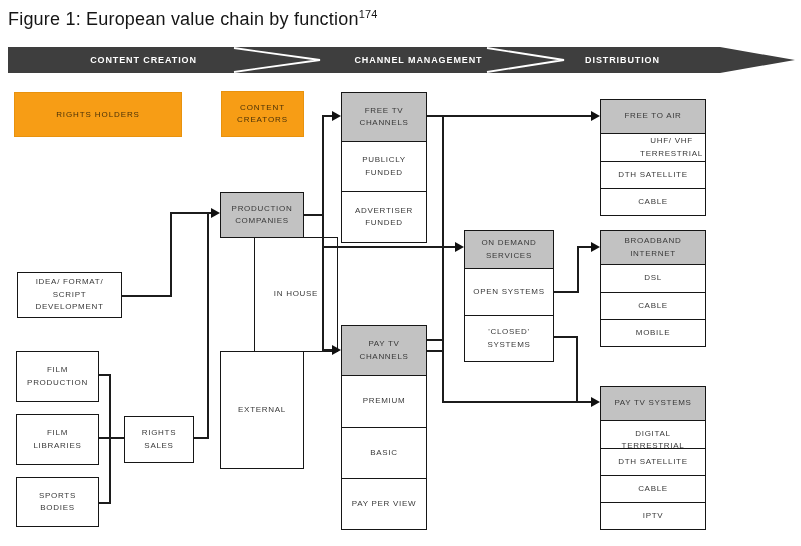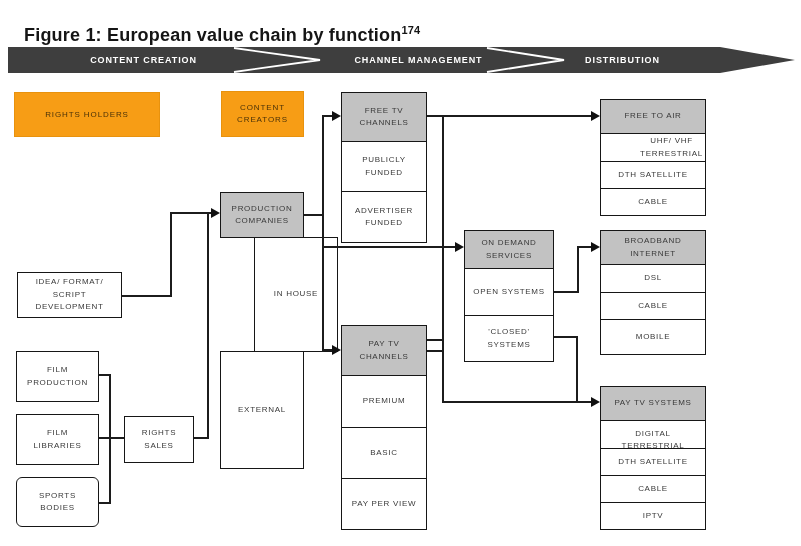--- a/index.html
+++ b/index.html
@@ -1,22 +1,22 @@
 <!DOCTYPE html>
 <html><head>
 <meta charset="utf-8">
 <style>
   html,body{margin:0;padding:0;background:#fff;}
   .stage{
     position:relative;width:801px;height:546px;background:#fff;overflow:hidden;
     font-family:"Liberation Sans","DejaVu Sans",sans-serif;color:#2b2b2b;
   }
   .title{
-    position:absolute;left:8px;top:8px;margin:16px;
-    font-size:18px;font-weight:bold;color:#151515;letter-spacing:0.2px;
+    position:absolute;left:8px;top:8px;margin:0;
+    font-size:18px;font-weight:normal;color:#151515;letter-spacing:0.2px;
   }
   .title sup{font-size:11px;}
 
   
   .banner{position:absolute;left:8px;top:47px;width:787px;height:26px;}
   .banner svg{position:absolute;left:0;top:0;}
   .phase{
     position:absolute;top:0;height:26px;display:flex;align-items:center;justify-content:center;
     color:#fff;font-size:9px;font-weight:bold;letter-spacing:0.9px;white-space:nowrap;
   }
@@ -54,21 +54,21 @@
     <svg width="787" height="26" viewBox="0 0 787 26">
       <polygon points="0,0 712,0 787,13 712,26 0,26" fill="#3E3E3E"></polygon>
       <polyline points="226,1 312,13 226,25" fill="none" stroke="#ffffff" stroke-width="1.8"></polyline>
       <polyline points="479,1 556,13 479,25" fill="none" stroke="#ffffff" stroke-width="1.8"></polyline>
     </svg>
     <span class="phase" style="left:28px;width:215px;">CONTENT CREATION</span>
     <span class="phase" style="left:318px;width:185px;">CHANNEL MANAGEMENT</span>
     <span class="phase" style="left:522px;width:185px;">DISTRIBUTION</span>
   </div>
 
-  <div class="orange" style="left:14px;top:92px;width:146px;height:45px;">RIGHTS HOLDERS</div>
+  <div class="orange" style="left:14px;top:92px;width:168px;height:45px;">RIGHTS HOLDERS</div>
   <div class="orange" style="left:221px;top:91px;width:83px;height:46px;">CONTENT CREATORS</div>
 
   <div class="cell hdr" style="left:220px;top:192px;width:84px;height:46px;">PRODUCTION COMPANIES</div>
   <div class="cell" style="left:220px;top:237px;width:84px;height:115px;margin-left:34px;">IN HOUSE</div>
   <div class="cell" style="left:220px;top:351px;width:84px;height:118px;">EXTERNAL</div>
 
   <div class="cell hdr" style="left:341px;top:92px;width:86px;height:50px;">FREE TV CHANNELS</div>
   <div class="cell" style="left:341px;top:141px;width:86px;height:51px;">PUBLICLY FUNDED</div>
   <div class="cell" style="left:341px;top:191px;width:86px;height:52px;">ADVERTISER FUNDED</div>
 
@@ -82,32 +82,32 @@
   <div class="cell" style="left:464px;top:315px;width:90px;height:47px;">'CLOSED' SYSTEMS</div>
 
   <div class="cell hdr" style="left:600px;top:99px;width:106px;height:35px;">FREE TO AIR</div>
   <div class="cell" style="left:600px;top:133px;width:106px;height:29px;padding-left:42px;">UHF/ VHF TERRESTRIAL</div>
   <div class="cell" style="left:600px;top:161px;width:106px;height:28px;">DTH SATELLITE</div>
   <div class="cell" style="left:600px;top:188px;width:106px;height:28px;">CABLE</div>
 
   <div class="cell hdr" style="left:600px;top:230px;width:106px;height:35px;">BROADBAND INTERNET</div>
   <div class="cell" style="left:600px;top:264px;width:106px;height:29px;">DSL</div>
   <div class="cell" style="left:600px;top:292px;width:106px;height:28px;">CABLE</div>
-  <div class="cell" style="left:600px;top:319px;width:106px;height:36px;">MOBILE</div>
+  <div class="cell" style="left:600px;top:319px;width:106px;height:28px;">MOBILE</div>
 
   <div class="cell hdr" style="left:600px;top:386px;width:106px;height:35px;">PAY TV SYSTEMS</div>
   <div class="cell" style="left:600px;top:420px;width:106px;height:40px;">DIGITAL TERRESTRIAL</div>
   <div class="cell" style="left:600px;top:448px;width:106px;height:28px;">DTH SATELLITE</div>
   <div class="cell" style="left:600px;top:475px;width:106px;height:28px;">CABLE</div>
   <div class="cell" style="left:600px;top:502px;width:106px;height:28px;">IPTV</div>
 
   <div class="cell" style="left:17px;top:272px;width:105px;height:46px;padding:2px 12px;text-align:center;">IDEA/ FORMAT/ SCRIPT DEVELOPMENT</div>
   <div class="cell" style="left:16px;top:351px;width:83px;height:51px;">FILM PRODUCTION</div>
   <div class="cell" style="left:16px;top:414px;width:83px;height:51px;">FILM LIBRARIES</div>
-  <div class="cell" style="left:16px;top:477px;width:83px;height:50px;border-radius:6px;">SPORTS BODIES</div>
+  <div class="cell" style="left:16px;top:477px;width:83px;height:50px;">SPORTS BODIES</div>
   <div class="cell" style="left:124px;top:416px;width:70px;height:47px;">RIGHTS SALES</div>
 
   <div class="hl" style="left:122px;top:295px;width:50px;"></div>
   <div class="vl" style="left:170px;top:212px;height:85px;"></div>
   <div class="hl" style="left:170px;top:212px;width:42px;"></div>
   <div class="ar" style="left:211px;top:208px;"></div>
 
   <div class="hl" style="left:194px;top:437px;width:15px;"></div>
   <div class="vl" style="left:207px;top:213px;height:226px;"></div>
 

